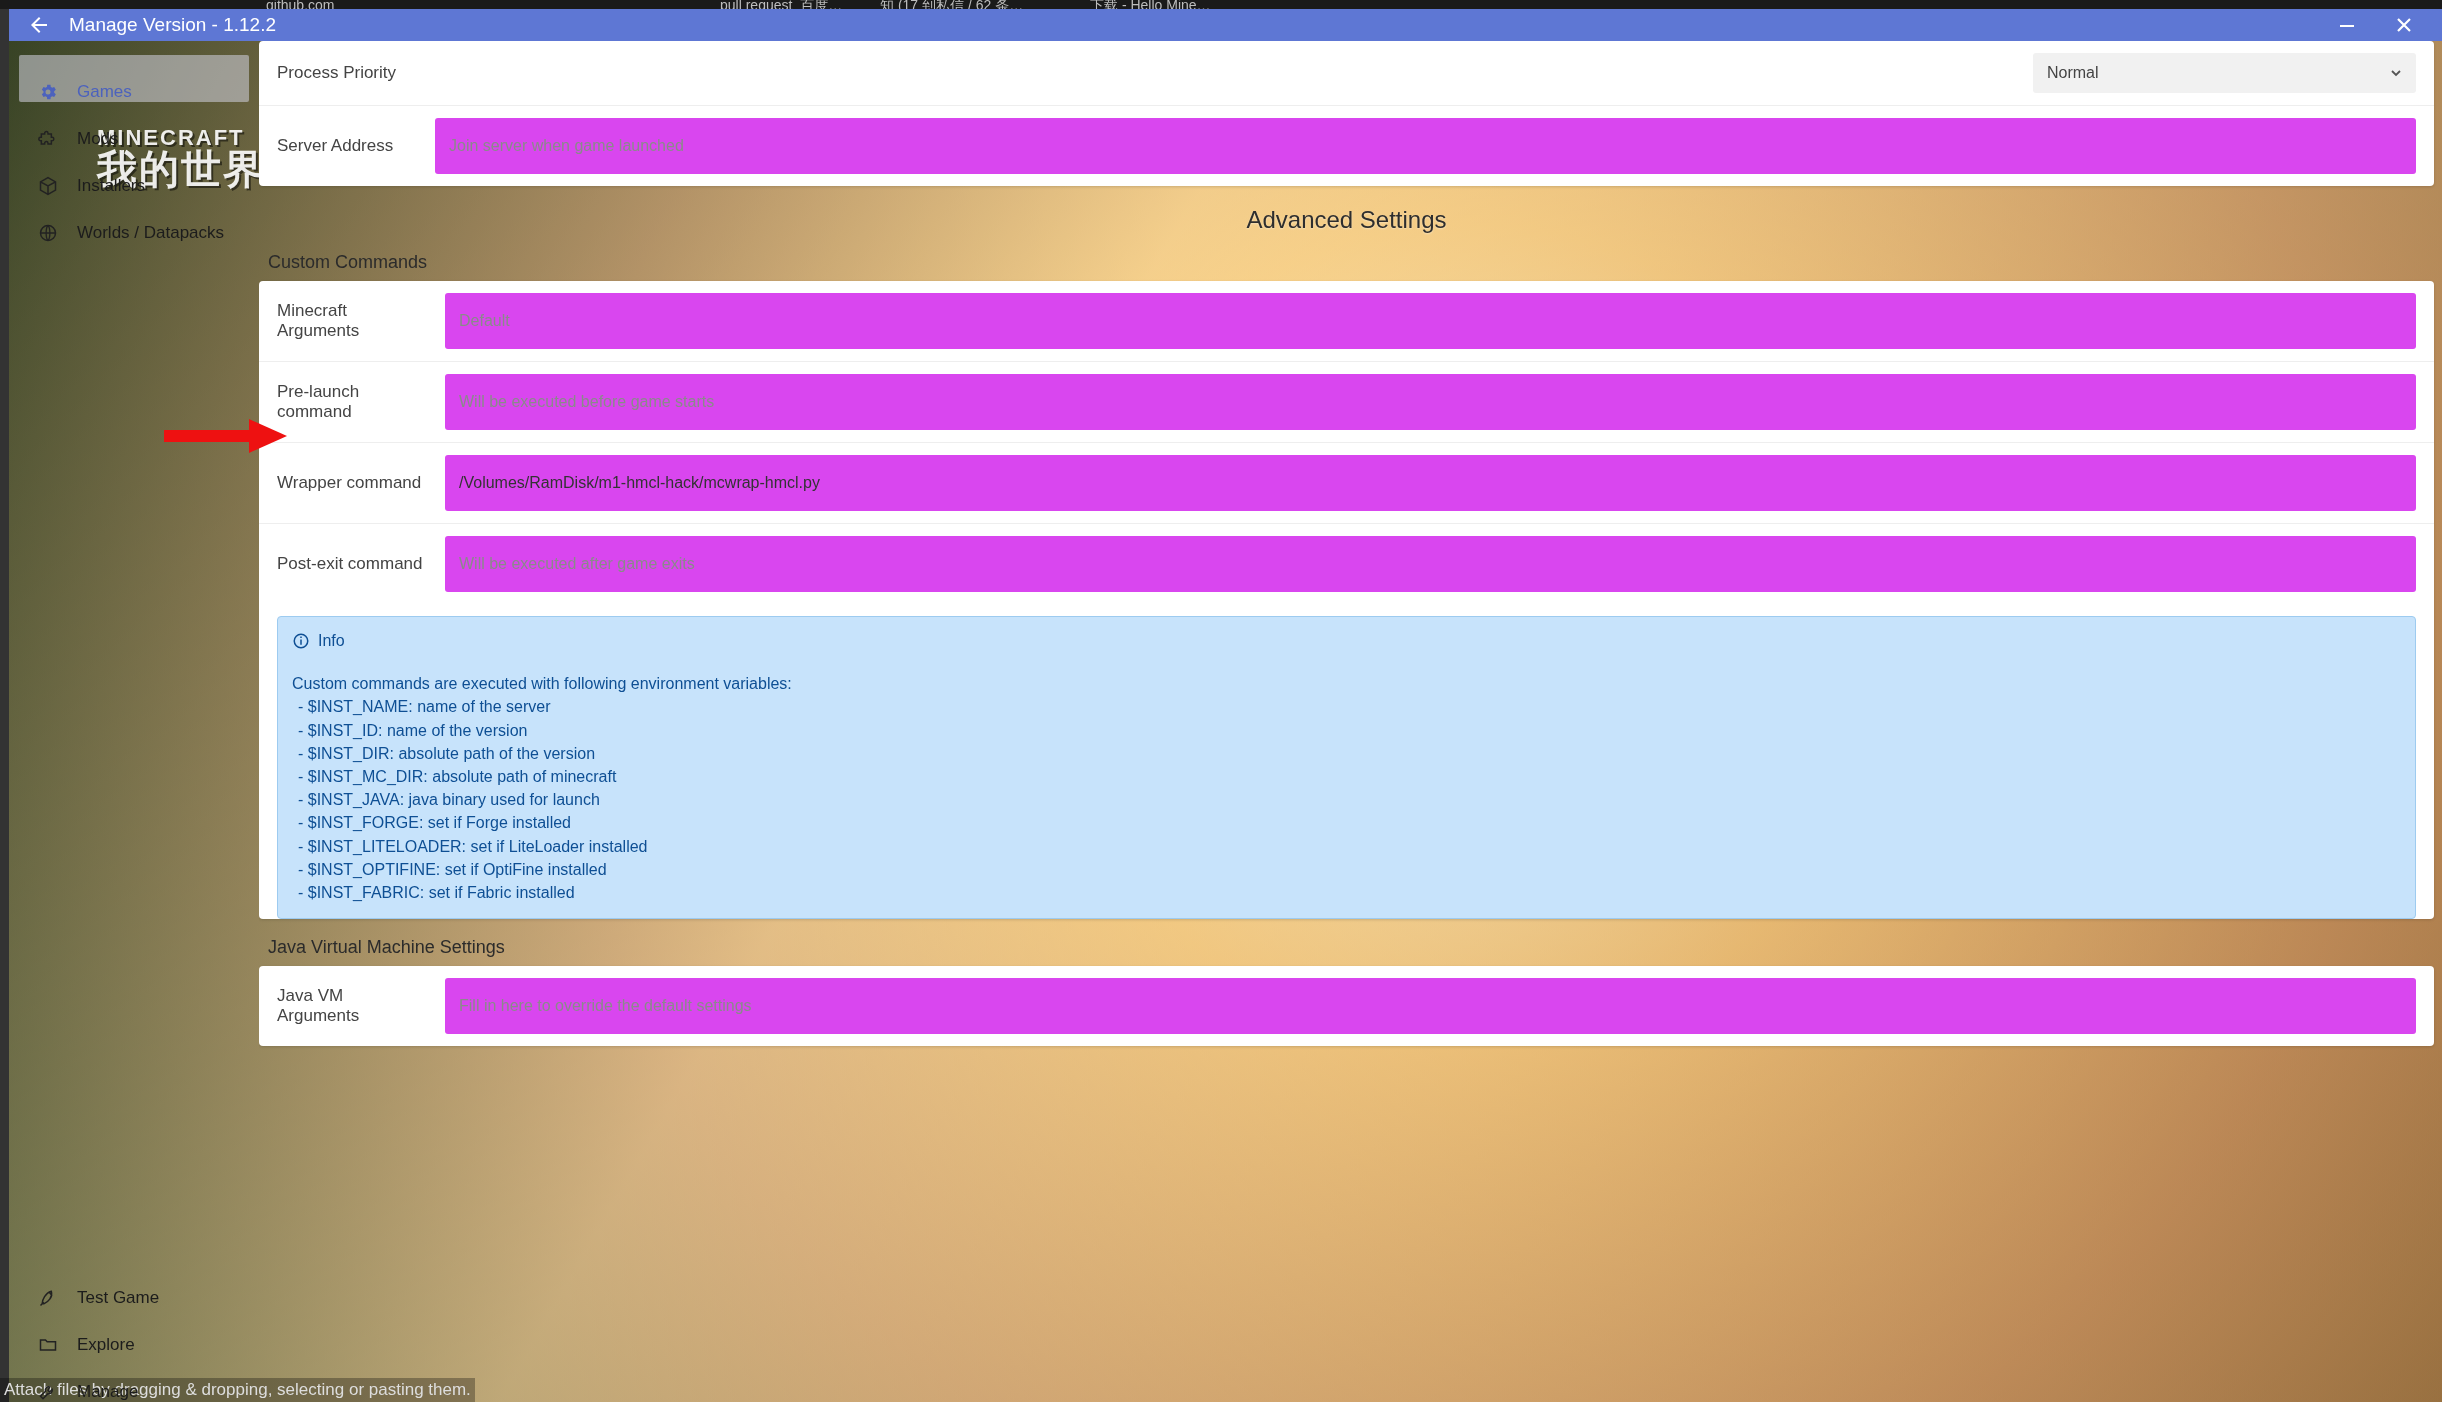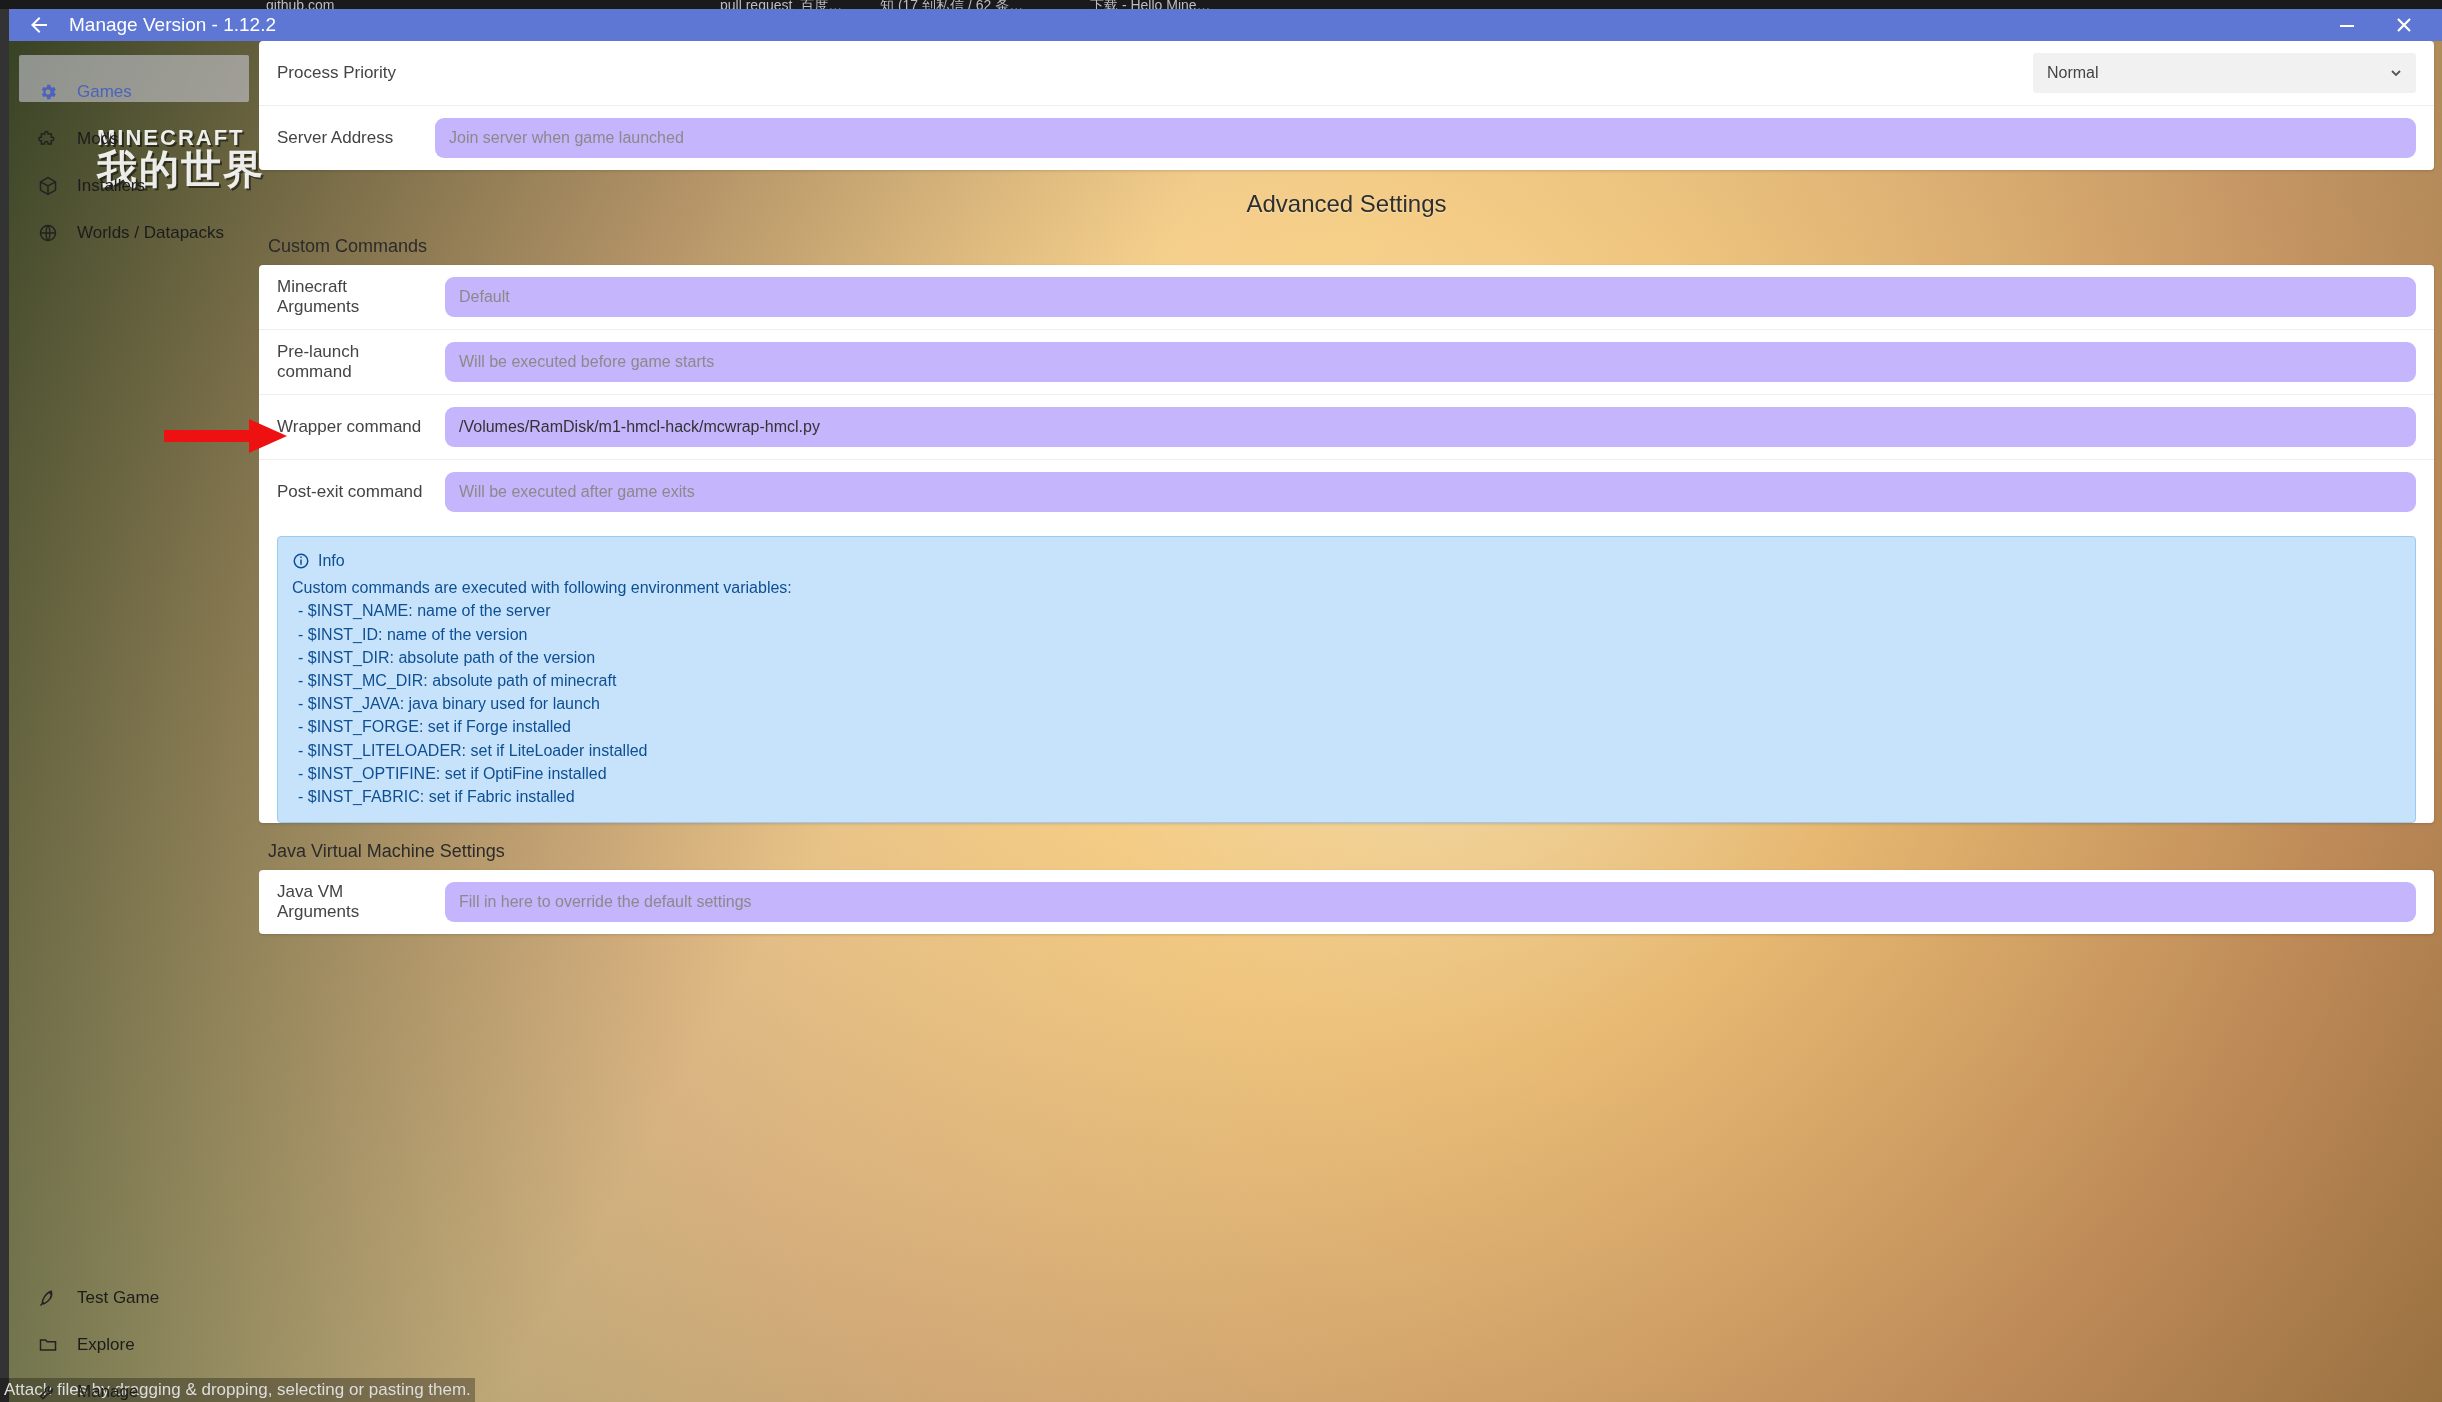--- a/index.html
+++ b/index.html
@@ -106,24 +106,24 @@
     padding: 12px 18px;
     gap: 18px;
     min-height: 60px;
   }
   .row + .row { border-top: 1px solid #eee; }
   .row .label { width: 140px; font-size: 17px; color: #444; flex-shrink:0;}
   .row .label.wide { width: 150px; }
   .row .field { flex: 1; }
   input[type=text].field, .field input[type=text] {
     width: 100%;
-    background: #c4b5fd;
+    background: #d946ef;
     border: none;
-    border-radius: 9px;
-    height: 40px;
+    border-radius: 3px;
+    height: 56px;
     padding: 0 14px;
     font-size: 16px;
     color: #333;
   }
   input[type=text]::placeholder { color: #8a8a8a; }
   .select {
     width: 383px;
     height: 40px;
     background: #f1f1f1;
     border-radius: 3px;
@@ -156,21 +156,21 @@
     color: #0e4f94;
     padding: 12px 14px 14px 14px;
     font-size: 16px;
     line-height: 1.45;
   }
   .info-box .hdr {
     display: flex;
     align-items: center;
     gap: 8px;
     font-weight: 500;
-    margin-bottom: 4px;
+    margin-bottom: 20px;
   }
   .info-line { padding-left: 6px; }
   
   .arrow {
     position: absolute;
     left: 150px;
     top: 402px;
     z-index: 5;
     pointer-events: none;
   }

